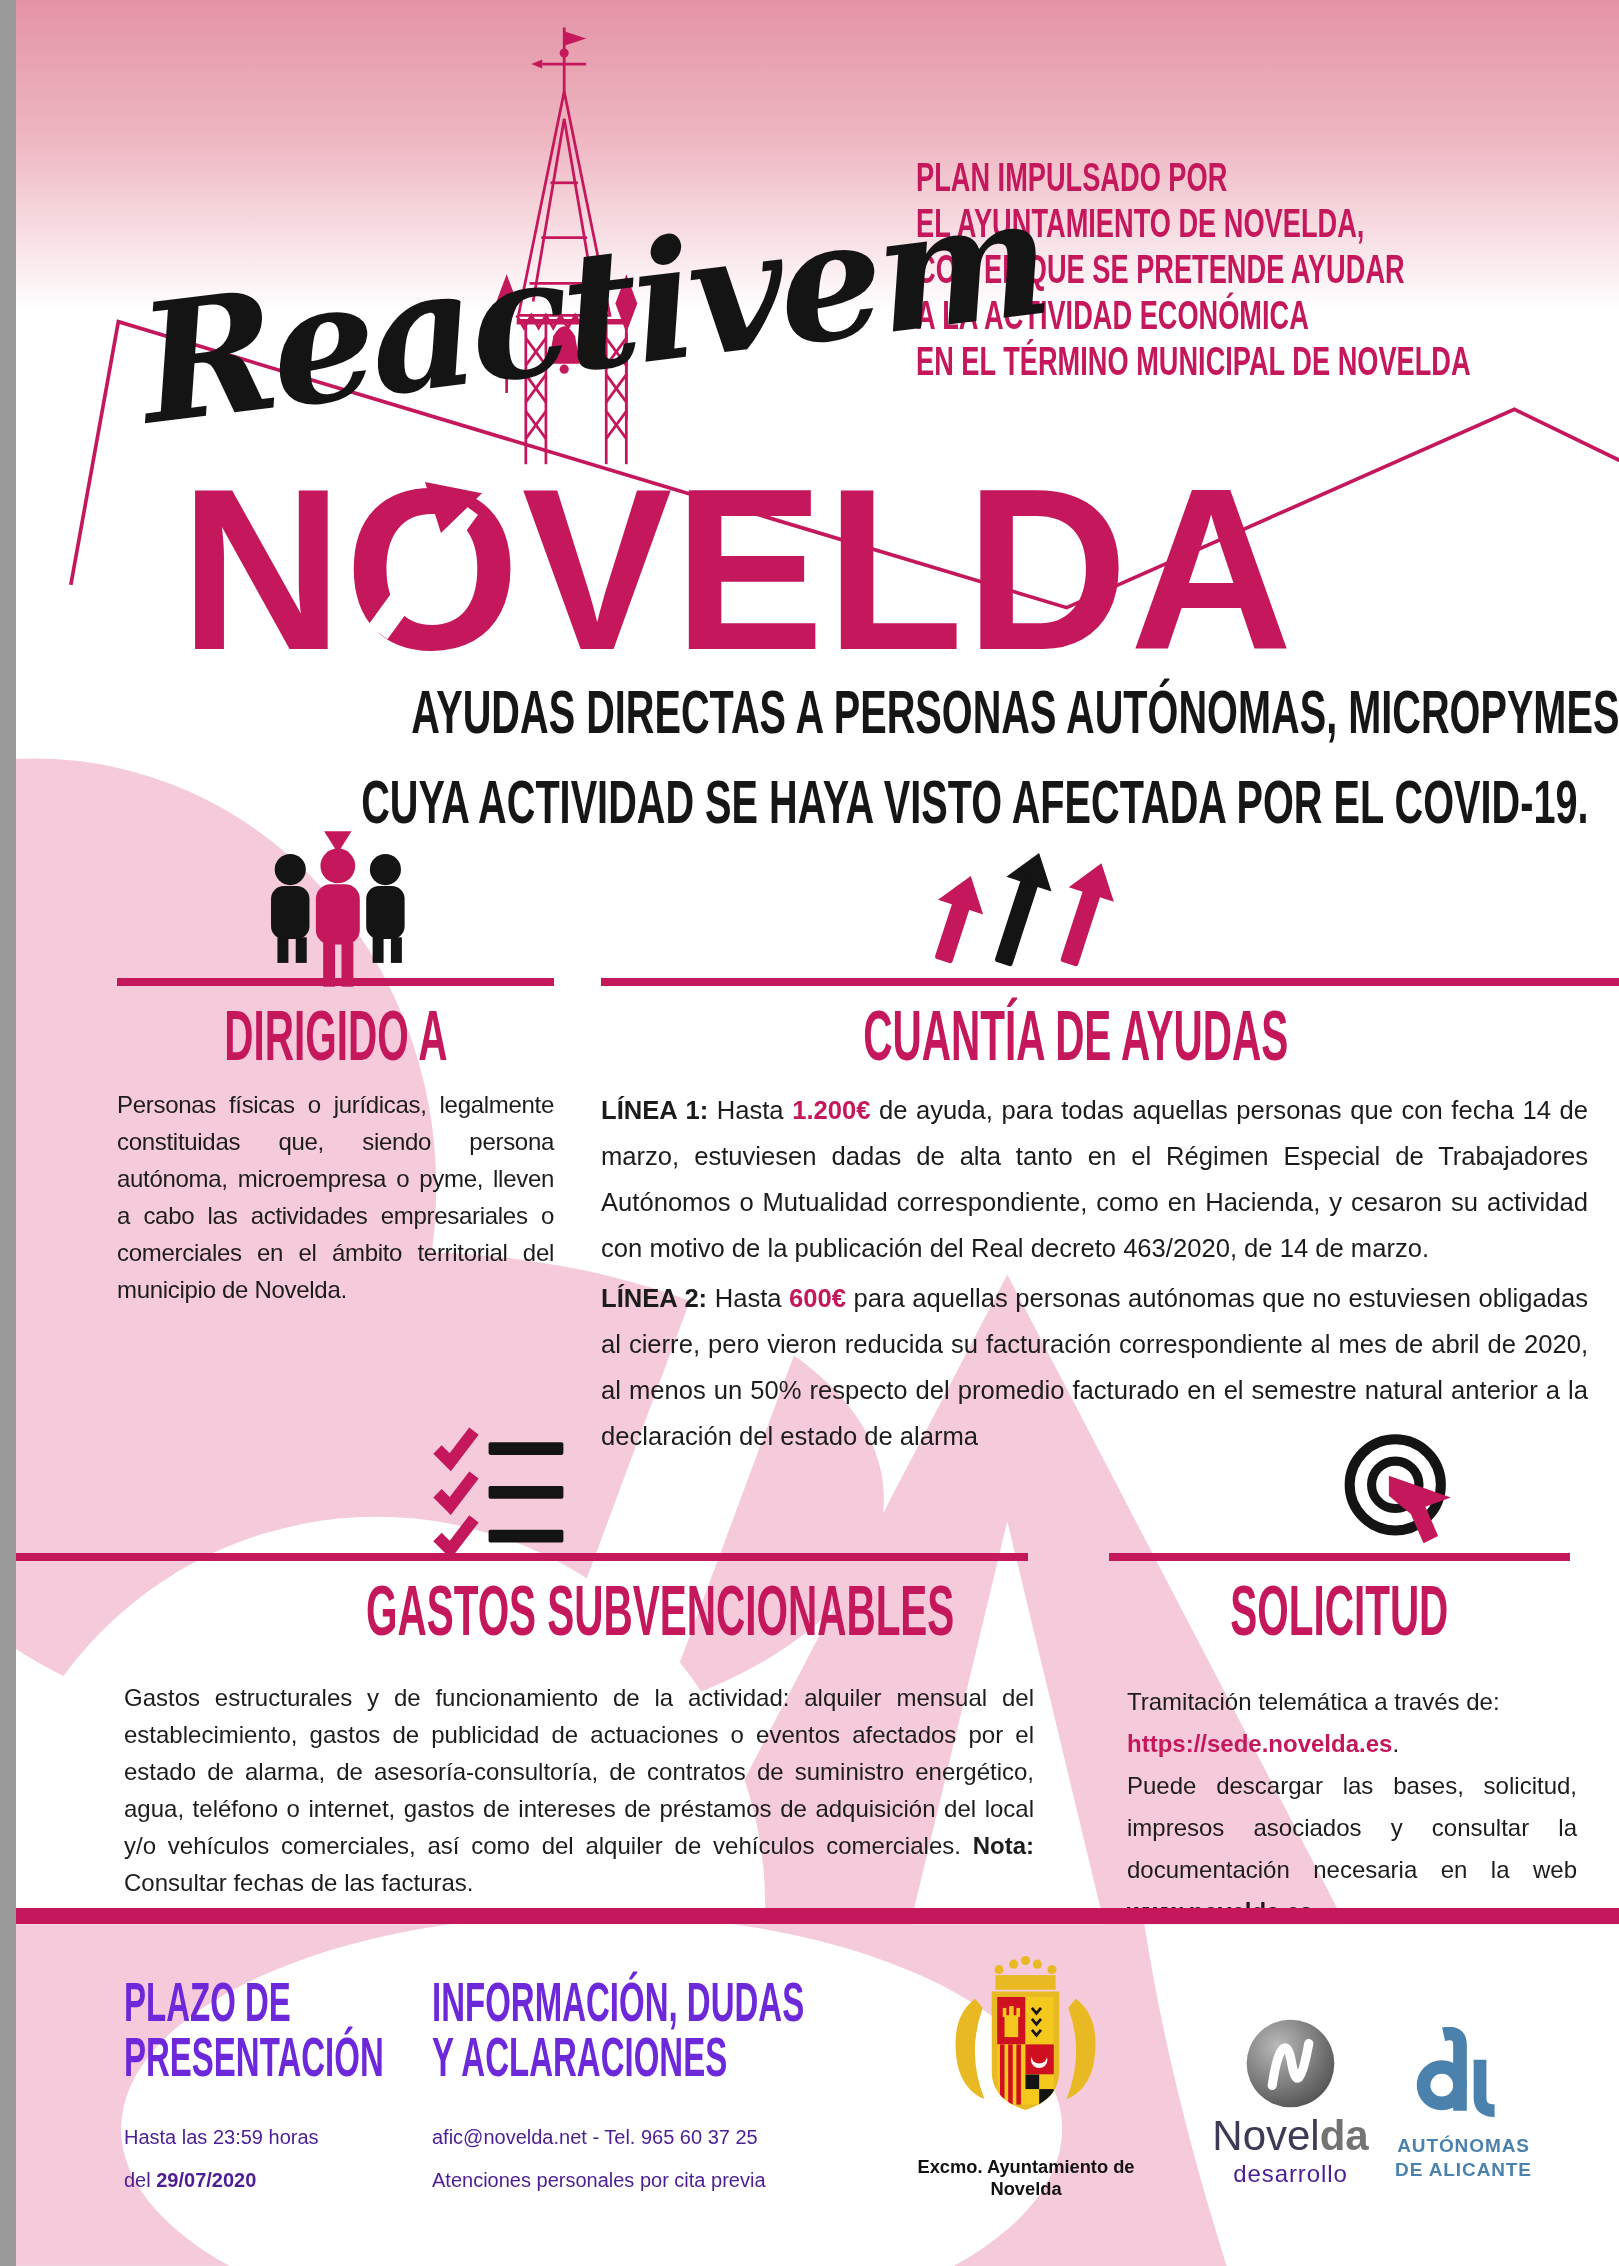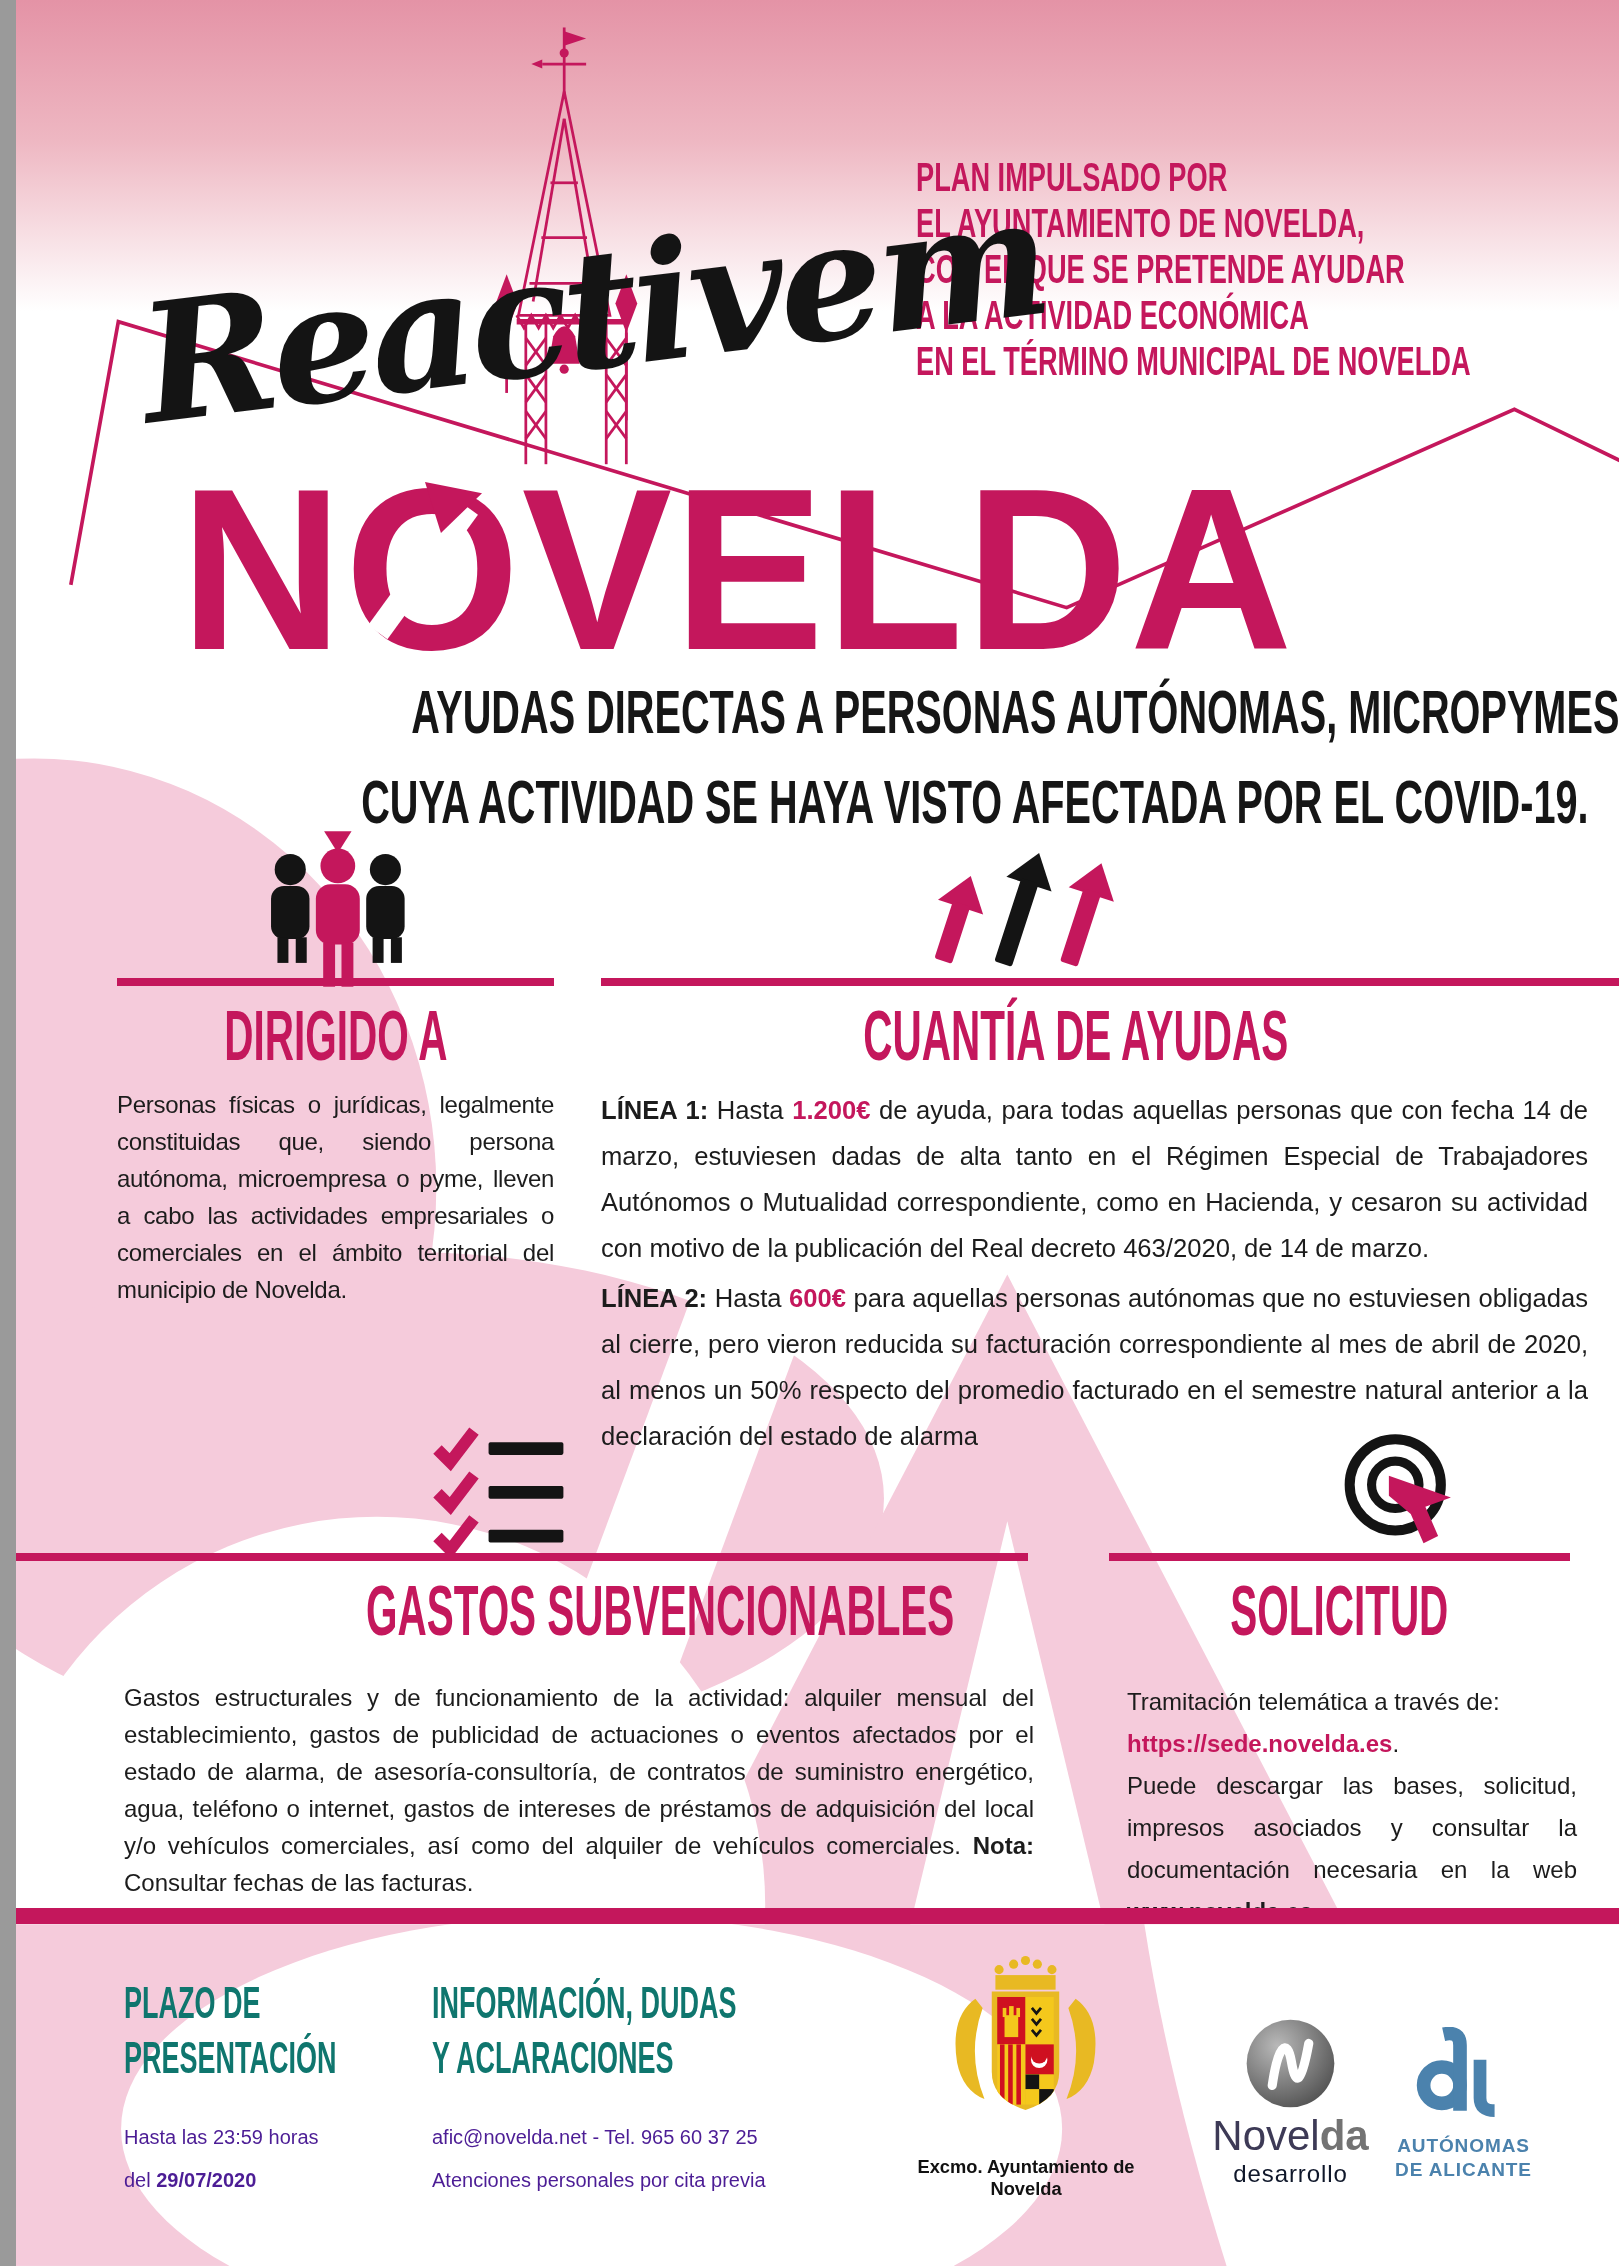--- a/index.html
+++ b/index.html
@@ -19,27 +19,27 @@
                 font-size:164px;letter-spacing:-5.5px;color:#141414;transform:rotate(-7deg);transform-origin:left top;}
   .title-main{left:164px;top:455px;font-size:230px;line-height:230px;font-weight:700;letter-spacing:1.8px;
               color:#c4175c;transform:scaleX(.98);transform-origin:left top;white-space:nowrap;}
   .subtitle{left:0;width:1619px;text-align:center;font-size:62px;line-height:68px;font-weight:700;color:#161616;}
   .rule{background:#c4175c;height:8.2px;}
   .shead{text-align:center;font-weight:700;color:#c4175c;font-size:71px;line-height:75px;}
   .body{ text-align:justify;color:#1c1c1c;}
   .run-b{font-weight:700;}
   .run-c{color:#c4175c;}
   .fbar{left:0;top:1908px;width:1619px;height:16.4px;background:#c4175c;}
-  .fhead{font-size:45px;line-height:55px;font-weight:700;color:#0f766e;}
+  .fhead{font-size:55px;line-height:55px;font-weight:700;color:#6d28d9;}
   .fbody{font-size:20px;line-height:43px;color:#4c1d95;}
   .caption{font-size:18.3px;font-weight:700;color:#111;text-align:center;}
   .nvname{font-size:42px;line-height:44px;text-align:center;white-space:nowrap;}
   .nvname .p1{color:#3d3a56;font-weight:400;}
   .nvname .p2{color:#737373;font-weight:700;}
-  .nvsub{font-size:24px;letter-spacing:0.9px;color:#0f172a;text-align:center;}
+  .nvsub{font-size:24px;letter-spacing:0.9px;color:#4c1d95;text-align:center;}
   .dip{font-size:19px;line-height:24px;font-weight:700;letter-spacing:0.9px;color:#4b82ad;text-align:center;}
 </style>
 </head>
 <body>
 
 <div class="poster">
 
   <div class="abs grad"></div>
 
   <svg class="abs" style="left:0;top:0" width="1619" height="2266" viewBox="0 0 1772 2480">

